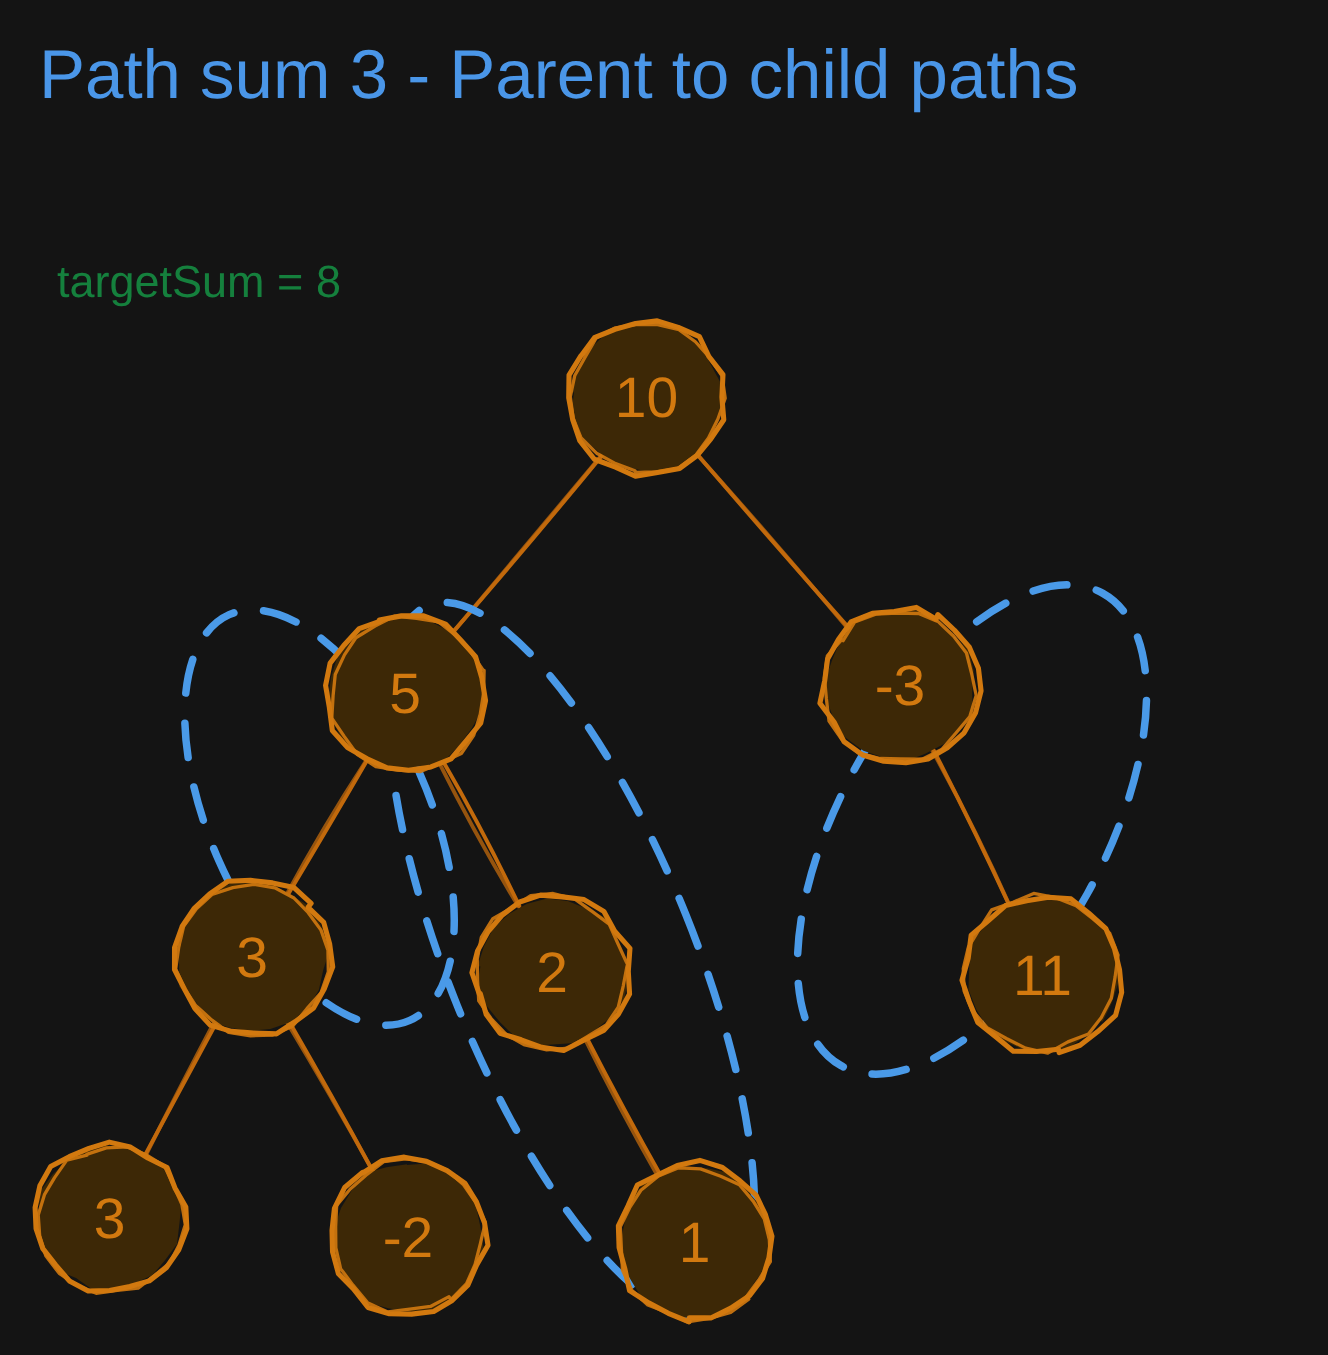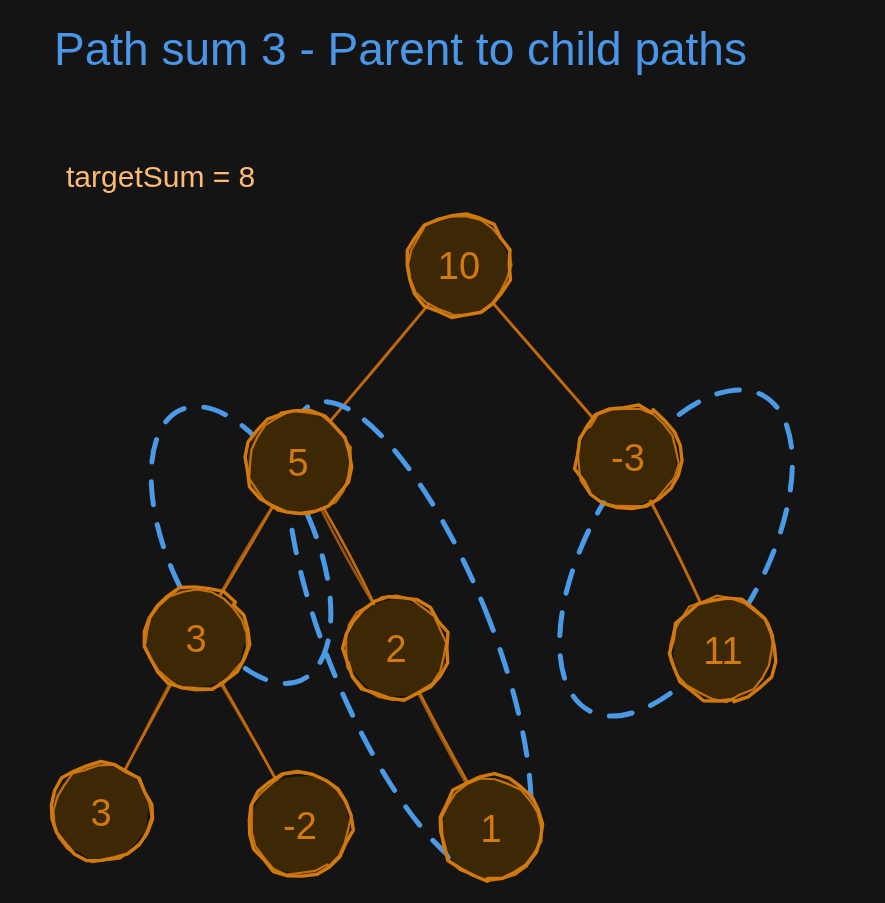--- a/index.html
+++ b/index.html
@@ -13,38 +13,37 @@
     height: 903px;
     position: relative;
     overflow: hidden;
     font-family: "Liberation Sans", sans-serif;
   }
   #board {
     position: absolute;
     left: 0; top: 0;
     width: 738px;
     height: 903px;
-    margin-left: 28px;
   }
   .title-text {
     position: absolute;
     left: 26px;
     top: 22px;
     font-size: 46px;
     letter-spacing: 0px;
     color: #4a96e8;
     font-family: "Liberation Sans", sans-serif;
     white-space: nowrap;
   }
   .target-text {
     position: absolute;
     left: 38px;
-    top: 160px;
+    top: 172px;
     font-size: 30px;
-    color: #fdba74;
+    color: #15803d;
     font-family: "Liberation Sans", sans-serif;
     white-space: nowrap;
   }
   svg { display: block; }
   .node-label {
     fill: #d2790f;
     font-family: "Liberation Sans", sans-serif;
     font-size: 38px;
     text-anchor: middle;
     dominant-baseline: central;

